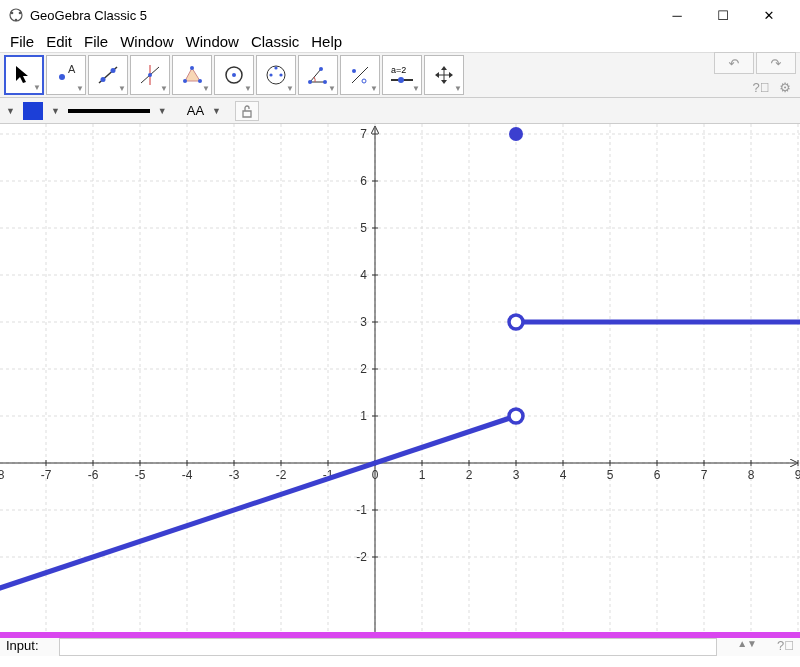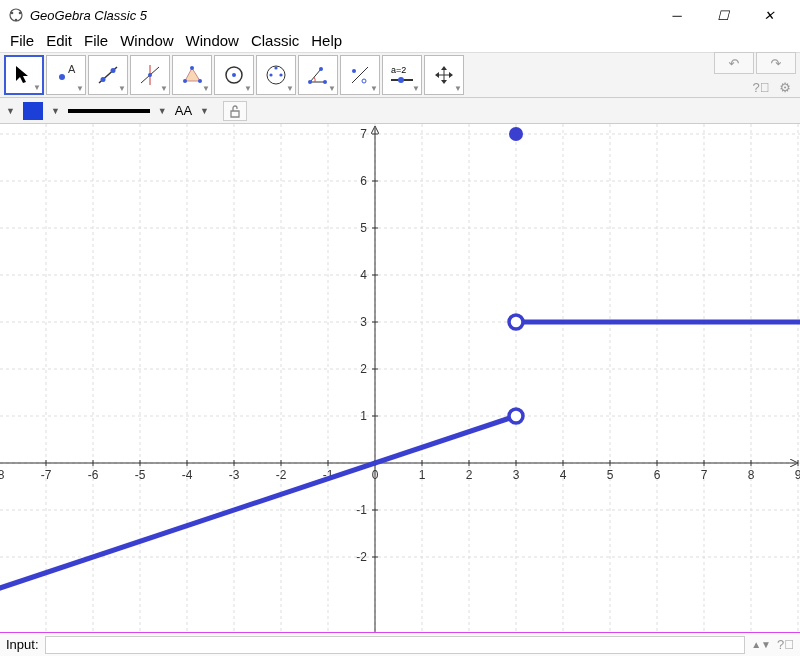--- a/index.html
+++ b/index.html
@@ -1,44 +1,44 @@
 <!DOCTYPE html>
 <html><head>
   <meta charset="utf-8">
   <style>
     * { margin: 0; padding: 0; box-sizing: border-box; }
     body { font-family: Arial, sans-serif; font-size: 13px; background: #fff; overflow: hidden; width: 800px; height: 667px; }
     
-    .titlebar { height: 30px; display: flex; align-items: center; padding: 0 8px; background: #fff; font-style: italic; }
+    .titlebar { height: 30px; display: flex; align-items: center; padding: 0 8px; background: #fff; }
     .titlebar-icon { width: 16px; height: 16px; margin-right: 6px; }
     .titlebar-title { flex: 1; font-size: 13px; }
     .win-btn { width: 46px; height: 30px; display: flex; align-items: center; justify-content: center; cursor: pointer; font-family: "Segoe UI Symbol", sans-serif; }
     
-    .menubar { height: 22px; display: flex; padding: 0 4px; }
+    .menubar { height: 22px; display: flex; align-items: center; padding: 0 4px; }
     .menubar span { padding: 2px 6px; cursor: pointer; font-size: 15px; }
     
     .toolbar { height: 46px; background: #f4f4f4; border-top: 1px solid #ddd; border-bottom: 1px solid #ccc; display: flex; align-items: center; padding: 2px 4px; gap: 2px; }
     .tool-btn { width: 40px; height: 40px; border: 1px solid #bbb; background: #fff; position: relative; cursor: pointer; display: flex; align-items: center; justify-content: center; }
     .tool-btn.active { border: 2px solid #3b5bdb; }
     .tool-dd { position: absolute; bottom: 1px; right: 1px; font-size: 8px; color: #888; }
     .toolbar-right { margin-left: auto; display: flex; gap: 2px; align-items: center; }
     .rt-btn { width: 40px; height: 22px; border: 1px solid #ccc; background: #f8f8f8; display: flex; align-items: center; justify-content: center; cursor: pointer; color: #999; }
     .rt-icon { width: 22px; height: 22px; display: flex; align-items: center; justify-content: center; color: #999; cursor: pointer; }
     
     .stylebar { height: 26px; background: #f4f4f4; border-bottom: 1px solid #ccc; display: flex; align-items: center; padding: 0 6px; gap: 8px; }
     .color-sw { width: 20px; height: 18px; background: #1c3fd7; }
     .dd-caret { font-size: 9px; color: #555; }
     .line-sw { width: 82px; height: 4px; background: #000; }
-    .txt-sw { font-size: 13px; }
+    .txt-sw { font-size: 13px; margin-left: 12px; }
     .lock-btn { border: 1px solid #ccc; background: #fafafa; width: 24px; height: 20px; display:flex; align-items:center; justify-content:center; margin-left: 6px;}
     
     .graph { position: relative; width: 800px; height: 508px; background: #fff; overflow: hidden; }
     .graph svg { position: absolute; top: 0; left: 0; }
     
-    .inputbar { height: 24px; border-top: 1px solid #d946ef; display: flex; align-items: center; padding: 0 6px; gap: 6px; background: #fafafa; }
+    .inputbar { height: 24px; border-top: 6px solid #d946ef; display: flex; align-items: flex-start; padding: 0 6px; gap: 20px; background: #fafafa; }
     .inputbar-label { font-size: 13px; }
     .inputbar input { flex: 1; border: 1px solid #ccc; height: 18px; padding: 0 4px; font-size: 12px; }
     .inputbar-help { color: #999; cursor: pointer; }
   </style>
 </head>
 <body>
 
 <div class="titlebar">
   <svg class="titlebar-icon" viewBox="0 0 16 16">
       <circle cx="8" cy="8" r="6" fill="none" stroke="#555" stroke-width="1.2"></circle>

